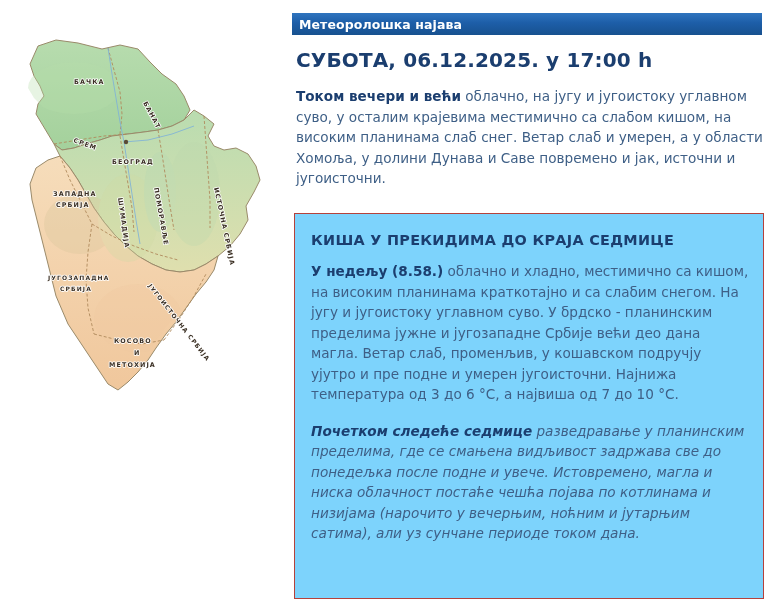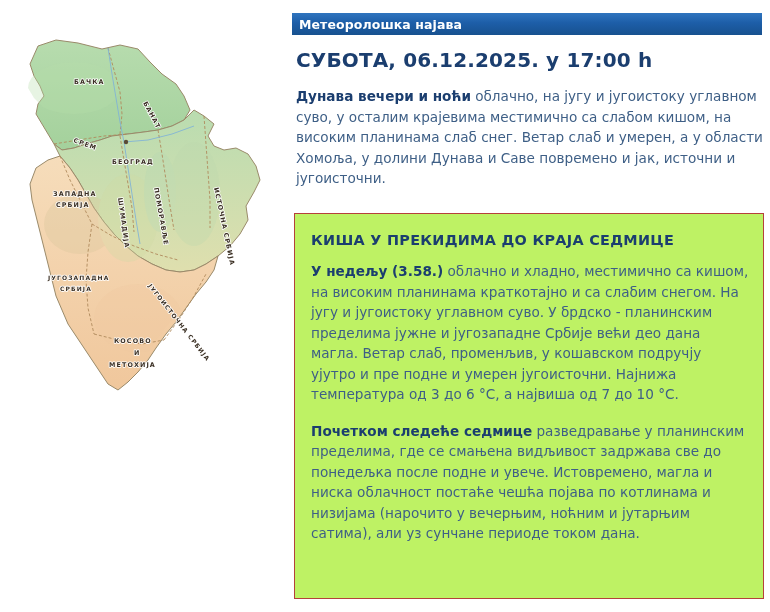--- a/index.html
+++ b/index.html
@@ -60,32 +60,32 @@
   .lead-para{
     position:absolute;left:8px;top:86px;width:468px;
     color:#3e5f86;font-size:13.6px;line-height:20.5px;
   }
   .lead-para b{color:#1b3e6f;font-weight:700;}
 
   .redbox{
     position:absolute;left:6px;top:213px;width:470px;height:386px;
     border:1.5px solid #b5413b;
     box-sizing:border-box;
-    background:#bef264;
+    background:#7dd3fc;
   }
   .redbox-inner{padding:18px 14px 10px 16px;}
 
   .redbox-title{
     color:#1b3e6f;font-size:14.4px;font-weight:700;
     letter-spacing:.3px;margin:0 0 13px 0;
   }
   .redbox-para{
     color:#3e5f86;font-size:13.6px;line-height:20.5px;margin:0 0 16px 0;
   }
-  .redbox-para:last-child{margin-bottom:4px;}
+  .redbox-para:last-child{margin-bottom:4px;font-style:italic;}
   .redbox-para b{color:#1b3e6f;font-weight:700;}
 </style>
 </head>
 <body>
 
 <div class="page">
 
   <div class="map-pane">
     <div class="map-wrap">
       <svg class="map-svg" viewBox="0 0 272 380" xmlns="http://www.w3.org/2000/svg">
@@ -196,29 +196,29 @@
 
   <div class="text-pane">
 
     <div class="titlebar">
       <span class="titlebar-text">Метеоролошка најава</span>
     </div>
 
     <div class="date-line">СУБОТА, 06.12.2025. у 17:00 h</div>
 
     <div class="lead-para">
-      <b>Дунава вечери и ноћи</b><span> облачно, на југу и југоистоку углавном суво, у осталим крајевима местимично са слабом кишом, на високим планинама слаб снег. Ветар слаб и умерен, а у области Хомоља, у долини Дунава и Саве повремено и јак, источни и југоисточни.</span>
+      <b>Током вечери и већи</b><span> облачно, на југу и југоистоку углавном суво, у осталим крајевима местимично са слабом кишом, на високим планинама слаб снег. Ветар слаб и умерен, а у области Хомоља, у долини Дунава и Саве повремено и јак, источни и југоисточни.</span>
     </div>
 
     <div class="redbox">
       <div class="redbox-inner">
         <div class="redbox-title">КИША У ПРЕКИДИМА ДО КРАЈА СЕДМИЦЕ</div>
 
         <p class="redbox-para">
-          <b>У недељу (3.58.)</b><span> облачно и хладно, местимично са кишом, на високим планинама краткотајно и са слабим снегом. На југу и југоистоку углавном суво. У брдско - планинским пределима јужне и југозападне Србије већи део дана магла. Ветар слаб, променљив, у кошавском подручју ујутро и пре подне и умерен југоисточни. Најнижа температура од 3 до 6 °C, а највиша од 7 до 10 °C.</span>
+          <b>У недељу (8.58.)</b><span> облачно и хладно, местимично са кишом, на високим планинама краткотајно и са слабим снегом. На југу и југоистоку углавном суво. У брдско - планинским пределима јужне и југозападне Србије већи део дана магла. Ветар слаб, променљив, у кошавском подручју ујутро и пре подне и умерен југоисточни. Најнижа температура од 3 до 6 °C, а највиша од 7 до 10 °C.</span>
         </p>
 
         <p class="redbox-para">
           <b>Почетком следеће седмице</b><span> разведравање у планинским пределима, где се смањена видљивост задржава све до понедељка после подне и увече. Истовремено, магла и ниска облачност постаће чешћа појава по котлинама и низијама (нарочито у вечерњим, ноћним и јутарњим сатима), али уз сунчане периоде током дана.</span>
         </p>
       </div>
     </div>
 
   </div>
 </div>

